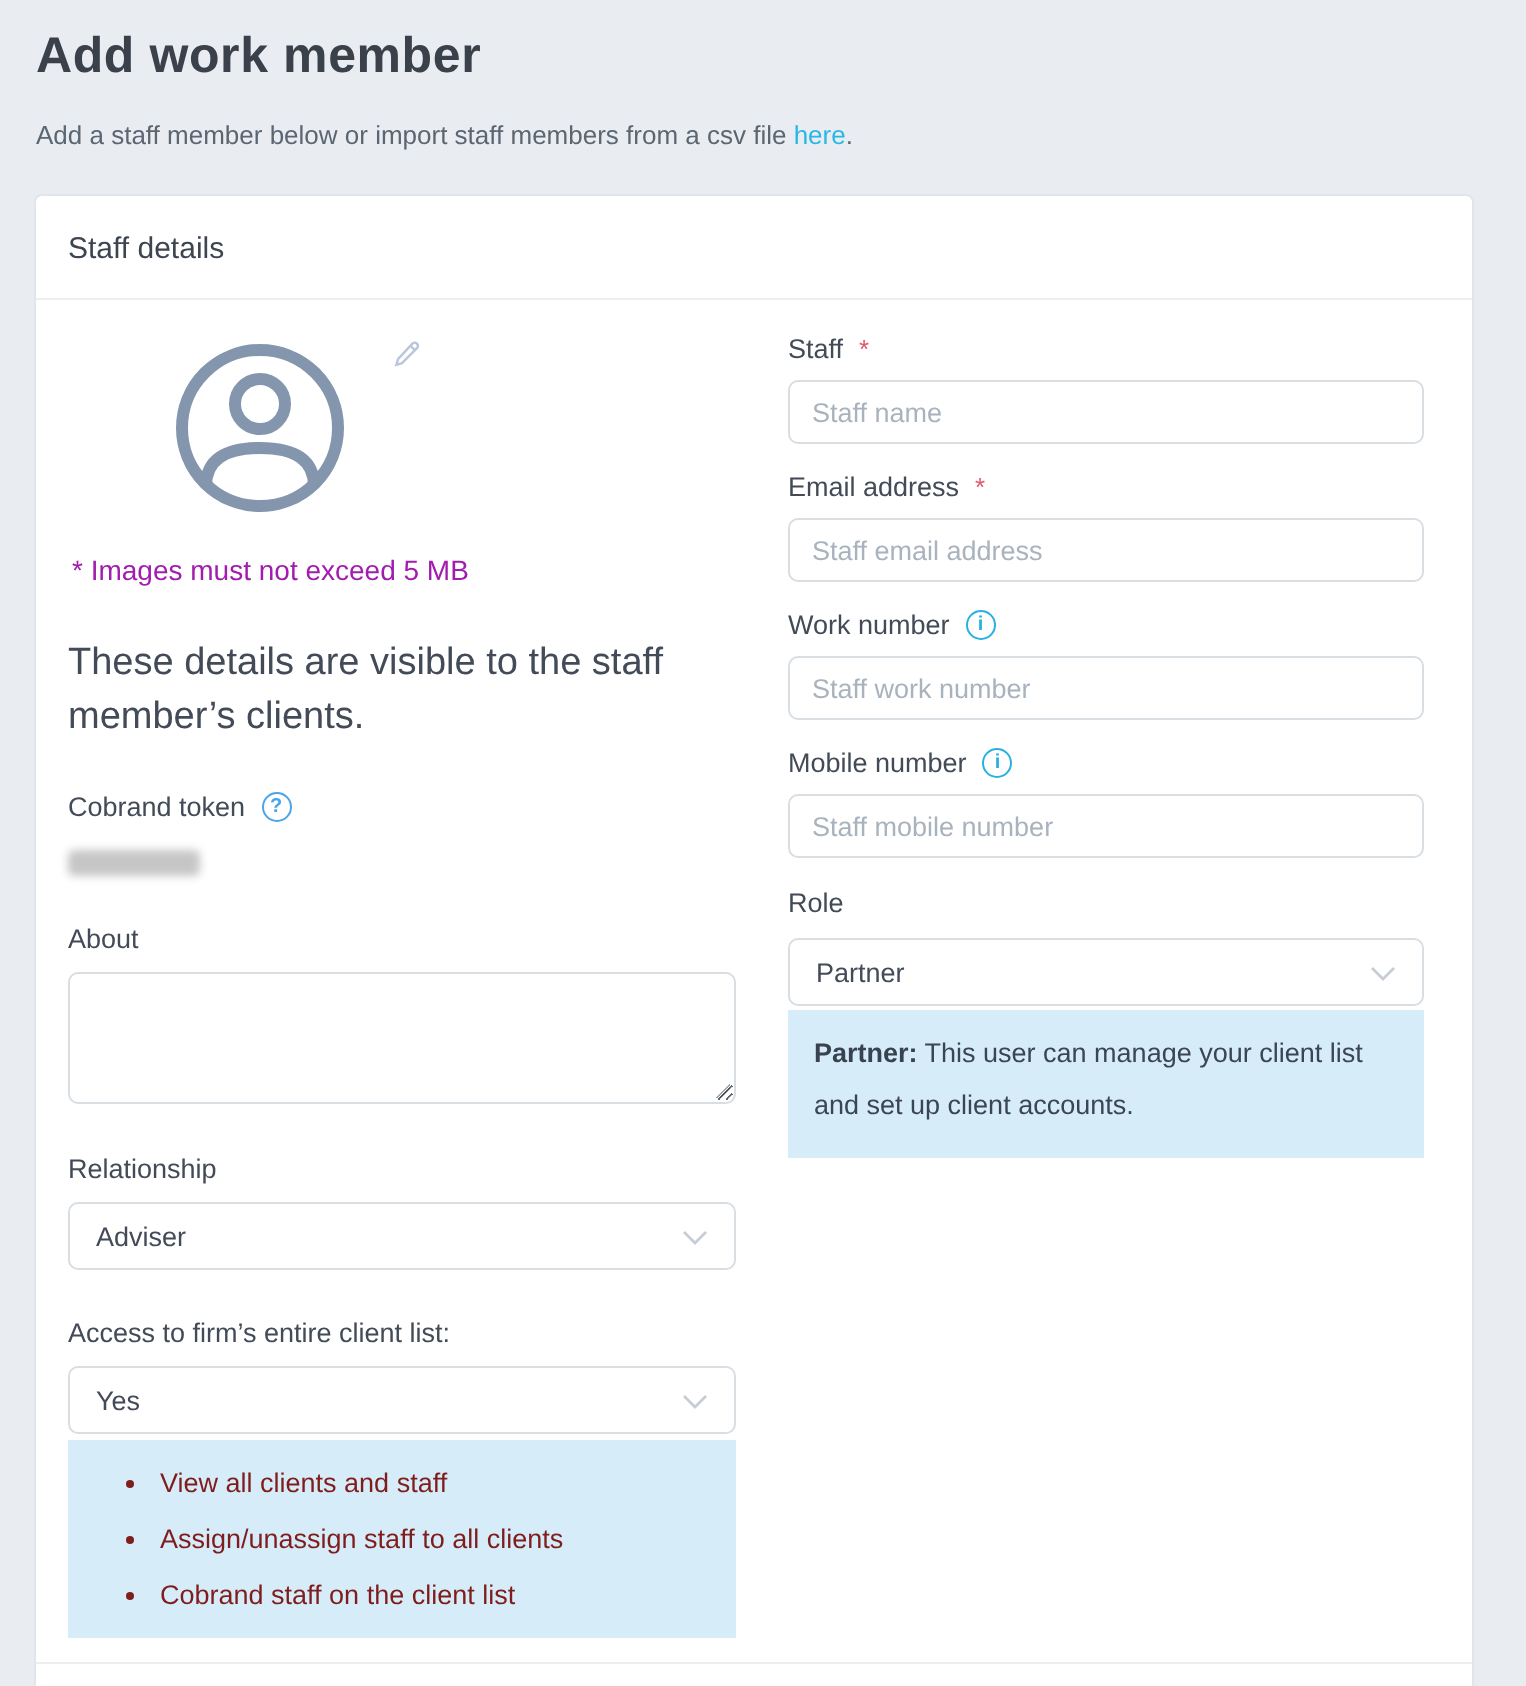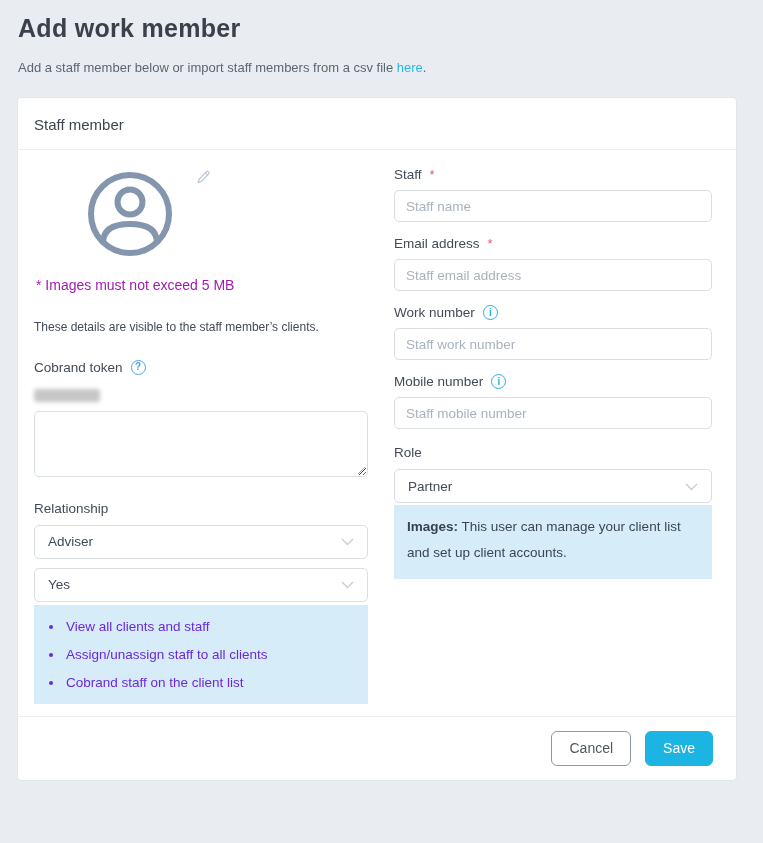--- a/index.html
+++ b/index.html
@@ -36,21 +36,21 @@
   .card-body { display: flex; padding: 17px 16px 12px; gap: 26px; }
   .col-left  { width: 334px; flex: none; }
   .col-right { width: 318px; flex: none; }
 
   
   .avatar-wrap { position: relative; height: 94px; margin-top: 2px; }
   .avatar { position: absolute; left: 53px; top: 2px; cursor: pointer; }
   .pencil { position: absolute; left: 161px; top: 0; cursor: pointer; }
 
   .img-note { font-size: 14px; color: #a21caf; margin: 14px 0 0 2px; }
-  .visibility-note { font-size: 12px; color: #424b57; margin-top: 26px; line-height: 1.4; }
+  .visibility-note { font-size: 19px; color: #424b57; margin-top: 26px; line-height: 1.4; }
 
   .label-row { display: flex; align-items: center; gap: 8px; }
   .field-label { font-size: 13.5px; color: #424b57; }
   .mt-lg { margin-top: 24px; }
   .mt-md { margin-top: 20px; }
 
   .round-icon {
     width: 15px; height: 15px; flex: none;
     border-radius: 50%;
     display: inline-flex; align-items: center; justify-content: center;
@@ -84,21 +84,21 @@
     padding: 12px 13px; font-size: 13.5px; color: #424b57;
     cursor: pointer;
   }
 
   .info-panel {
     background: #d6edf9;
     margin-top: 3px;
     font-size: 13.5px; color: #3c4554;
   }
   .perm-list { margin: 0; padding: 14px 10px 14px 26px; list-style: disc; }
-  .perm-list li { margin: 0 4px 13px; padding-left: 2px; color: #6d28d9; }
+  .perm-list li { margin: 0 18px 13px; padding-left: 2px; color: #7f1d1d; }
   .perm-list li:last-child { margin-bottom: 0; }
 
   
   .field { margin-bottom: 14px; }
   .field .label-row { margin-bottom: 8px; }
   .req { color: #e25b6d; font-size: 13px; }
   input.text-input {
     width: 100%; height: 32px;
     border: 1px solid #d9dee3; border-radius: 5px;
     padding: 0 11px; font-size: 13.5px; color: #424b57;
@@ -125,21 +125,21 @@
   .btn-cancel { background: #fff; border: 1px solid #8f99a4; color: #4e5761; }
   .btn-save   { background: #1cb4e2; border: 1px solid #1cb4e2; color: #fff; }
 </style>
 </head>
 <body>
 
 <h1 class="page-title">Add work member</h1>
 <p class="page-subtitle"><span>Add a staff member below or import staff members from a csv file </span><a class="link">here</a><span>.</span></p>
 
 <div class="card">
-  <div class="card-header">Staff member</div>
+  <div class="card-header">Staff details</div>
 
   <div class="card-body">
 
     <div class="col-left">
 
       <div class="avatar-wrap">
         <span class="avatar">
           <svg width="86" height="86" viewBox="0 0 86 86">
             <defs>
                 <clipPath id="avclip">
@@ -164,32 +164,34 @@
       <div class="img-note">* Images must not exceed 5 MB</div>
 
       <div class="visibility-note">These details are visible to the staff member’s clients.</div>
 
       <div class="label-row mt-lg">
         <span class="field-label">Cobrand token</span>
         <span class="round-icon help-q">?</span>
       </div>
       <div class="token-blob"></div>
 
+      <div class="field-label mt-lg">About</div>
       <textarea class="about" style=""></textarea>
 
       <div class="field-label mt-md">Relationship</div>
       <div class="select">
         <span>Adviser</span>
         <span>
           <svg width="13" height="8" viewBox="0 0 13 8">
               <polyline points="1,1 6.5,6.5 12,1" fill="none" stroke="#c6cdd5" stroke-width="1.4"></polyline>
             </svg>
         </span>
       </div>
 
+      <div class="field-label mt-lg">Access to firm’s entire client list:</div>
       <div class="select">
         <span>Yes</span>
         <span>
           <svg width="13" height="8" viewBox="0 0 13 8">
               <polyline points="1,1 6.5,6.5 12,1" fill="none" stroke="#c6cdd5" stroke-width="1.4"></polyline>
             </svg>
         </span>
       </div>
       <div class="info-panel">
         <ul class="perm-list">
@@ -239,21 +241,21 @@
         <span class="field-label">Role</span>
         <div class="select">
           <span>Partner</span>
           <span>
             <svg width="13" height="8" viewBox="0 0 13 8">
                 <polyline points="1,1 6.5,6.5 12,1" fill="none" stroke="#c6cdd5" stroke-width="1.4"></polyline>
               </svg>
           </span>
         </div>
         <div class="info-panel role-panel">
-          <span class="bold">Images:</span><span> This user can manage your client list and set up client accounts.</span>
+          <span class="bold">Partner:</span><span> This user can manage your client list and set up client accounts.</span>
         </div>
       </div>
 
     </div>
   </div>
 
   <div class="card-footer">
     <button class="btn btn-cancel">Cancel</button>
     <button class="btn btn-save">Save</button>
   </div>

